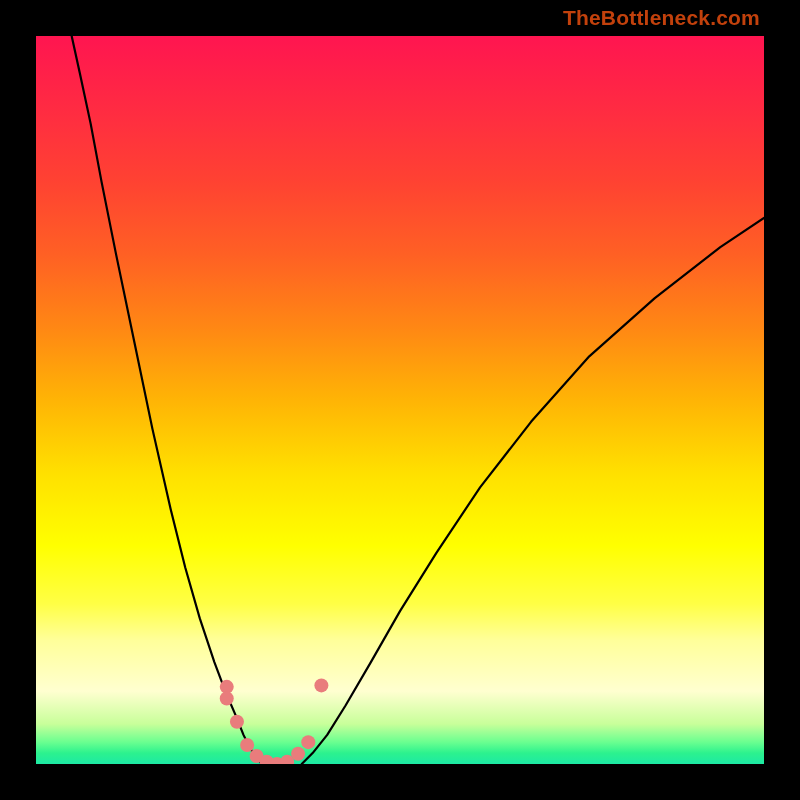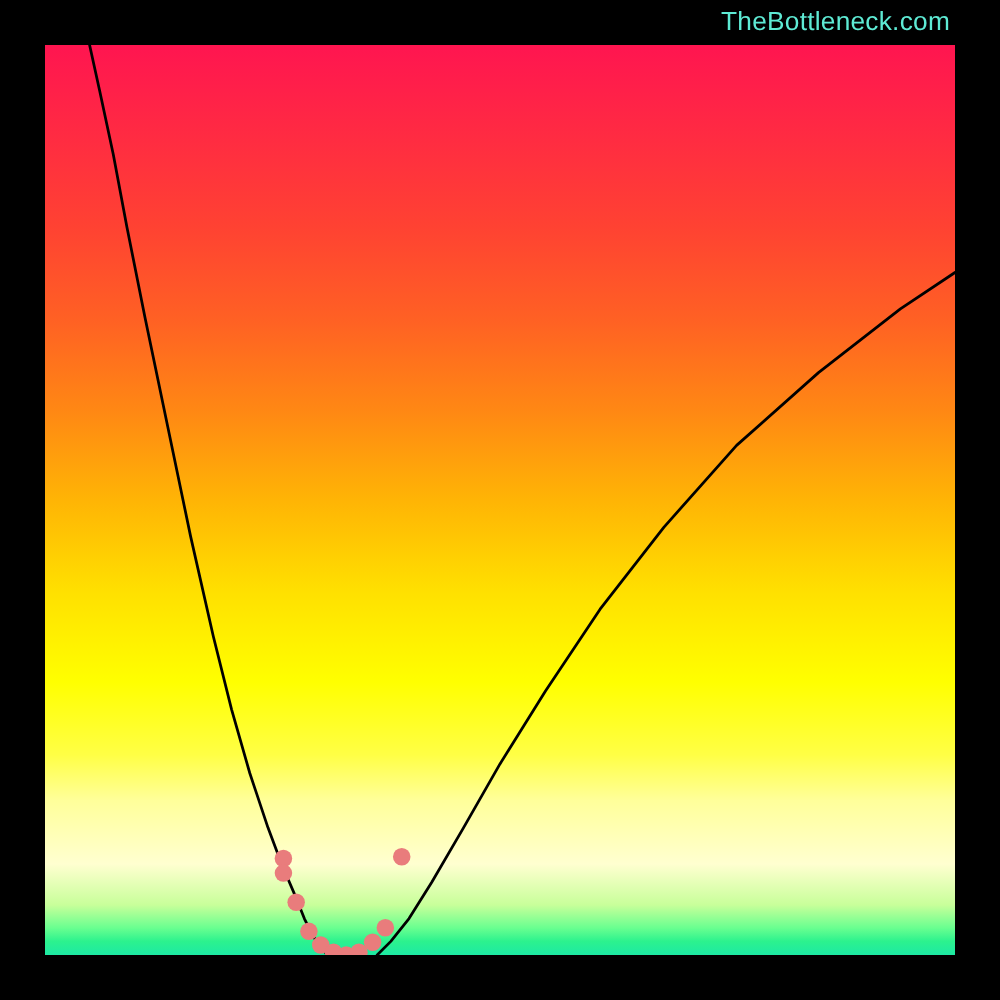--- a/index.html
+++ b/index.html
@@ -10,23 +10,23 @@
     top: 36px;
     left: 36px;
     width: 728px;
     height: 728px;
     overflow: hidden;
   }
   .watermark {
     position: absolute;
     top: 6px;
     right: 40px;
-    color: #5eead4;
+    color: #c2410c;
     font-size: 21px;
-    font-weight: 400;
+    font-weight: 700;
     letter-spacing: 0.2px;
   }
   svg { display: block; }
 </style>
 </head>
 <body>
 
 <div class="frame">
   <div class="watermark">TheBottleneck.com</div>
   <div class="plot-area">

